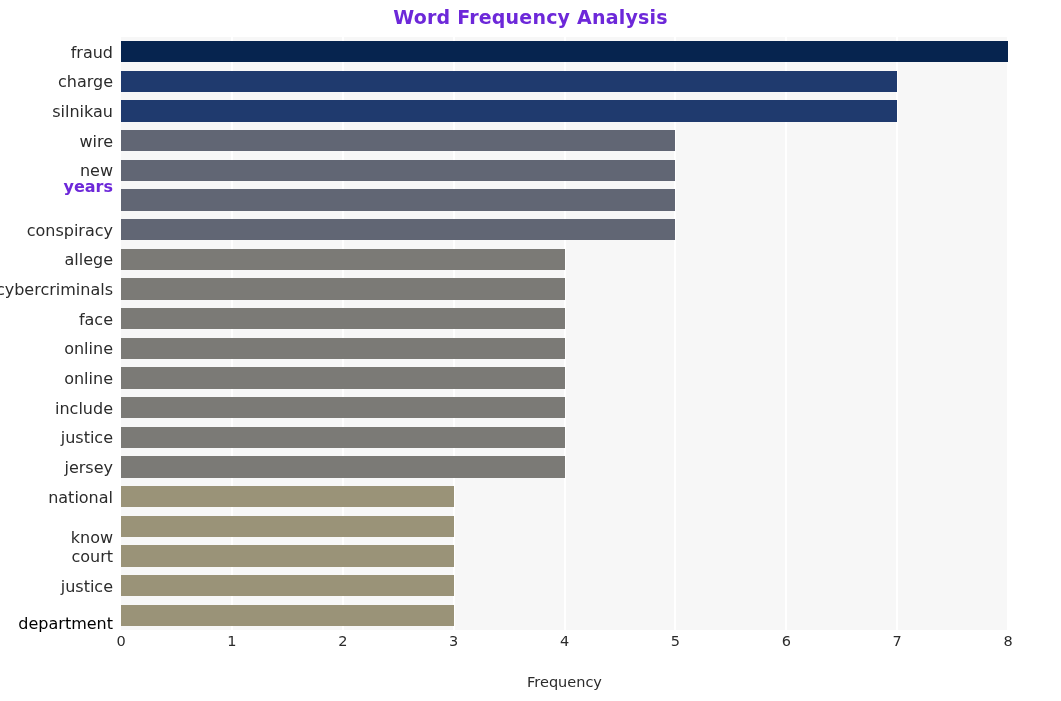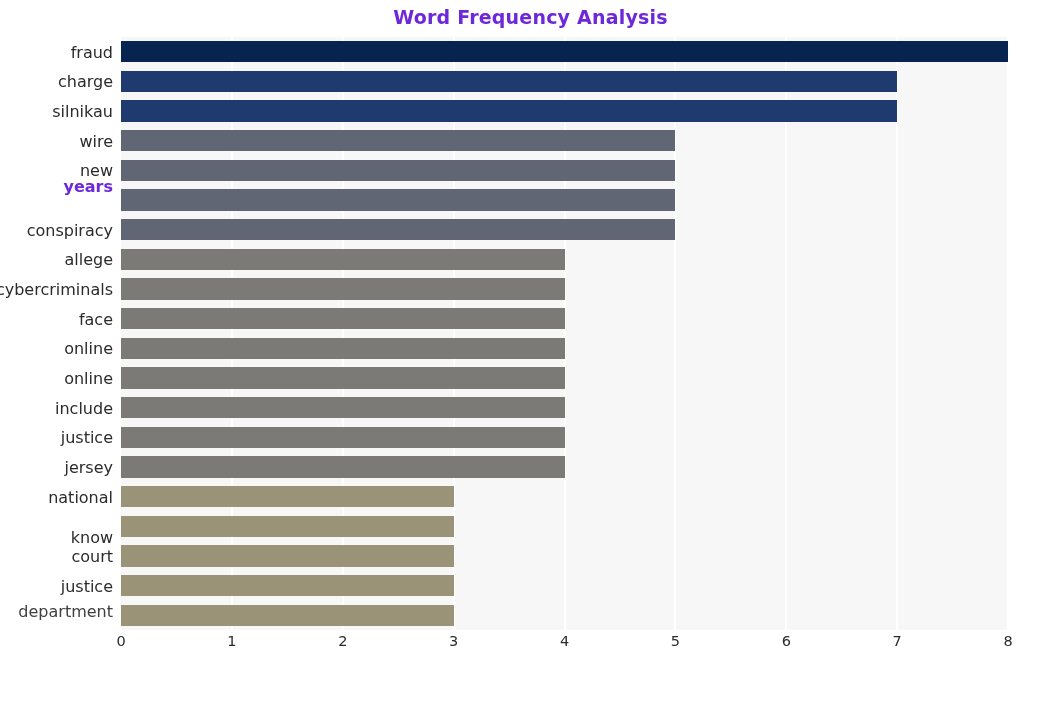--- a/index.html
+++ b/index.html
@@ -156,29 +156,30 @@
       <div class="ylabel" style="top: 274.675px; color: rgb(43, 43, 43);">face</div>
       <div class="ylabel" style="top: 304.325px; color: rgb(43, 43, 43);">online</div>
       <div class="ylabel" style="top: 333.975px; color: rgb(43, 43, 43); margin-left: 24px;">online</div>
       <div class="ylabel" style="top: 363.625px; color: rgb(43, 43, 43);">include</div>
       <div class="ylabel" style="top: 393.275px; color: rgb(43, 43, 43);">justice</div>
       <div class="ylabel" style="top: 422.925px; color: rgb(43, 43, 43);">jersey</div>
       <div class="ylabel" style="top: 452.575px; color: rgb(43, 43, 43);">national</div>
       <div class="ylabel" style="top: 493px; color: rgb(43, 43, 43);">know</div>
       <div class="ylabel" style="top: 511.875px; color: rgb(43, 43, 43);">court</div>
       <div class="ylabel" style="top: 541.525px; color: rgb(43, 43, 43);">justice</div>
-      <div class="ylabel" style="top: 567px; color: #404040;">department</div>
+      <div class="ylabel" style="top: 579px; color: #000000;">department</div>
     </div>
 
   <div id="xlabels">
       <div class="xlabel" style="left: 121px; color: rgb(43, 43, 43);">0</div>
       <div class="xlabel" style="left: 231.875px; color: rgb(43, 43, 43);">1</div>
       <div class="xlabel" style="left: 342.75px; color: rgb(43, 43, 43);">2</div>
       <div class="xlabel" style="left: 453.625px; color: rgb(43, 43, 43);">3</div>
       <div class="xlabel" style="left: 564.5px; color: rgb(43, 43, 43);">4</div>
       <div class="xlabel" style="left: 675.375px; color: rgb(43, 43, 43);">5</div>
       <div class="xlabel" style="left: 786.25px; color: rgb(43, 43, 43);">6</div>
       <div class="xlabel" style="left: 897.125px; color: rgb(43, 43, 43);">7</div>
       <div class="xlabel" style="left: 1008px; color: rgb(43, 43, 43);">8</div>
     </div>
 
+  <div id="xaxis-title">Frequency</div>
 
 </div>
 
 </body></html>

